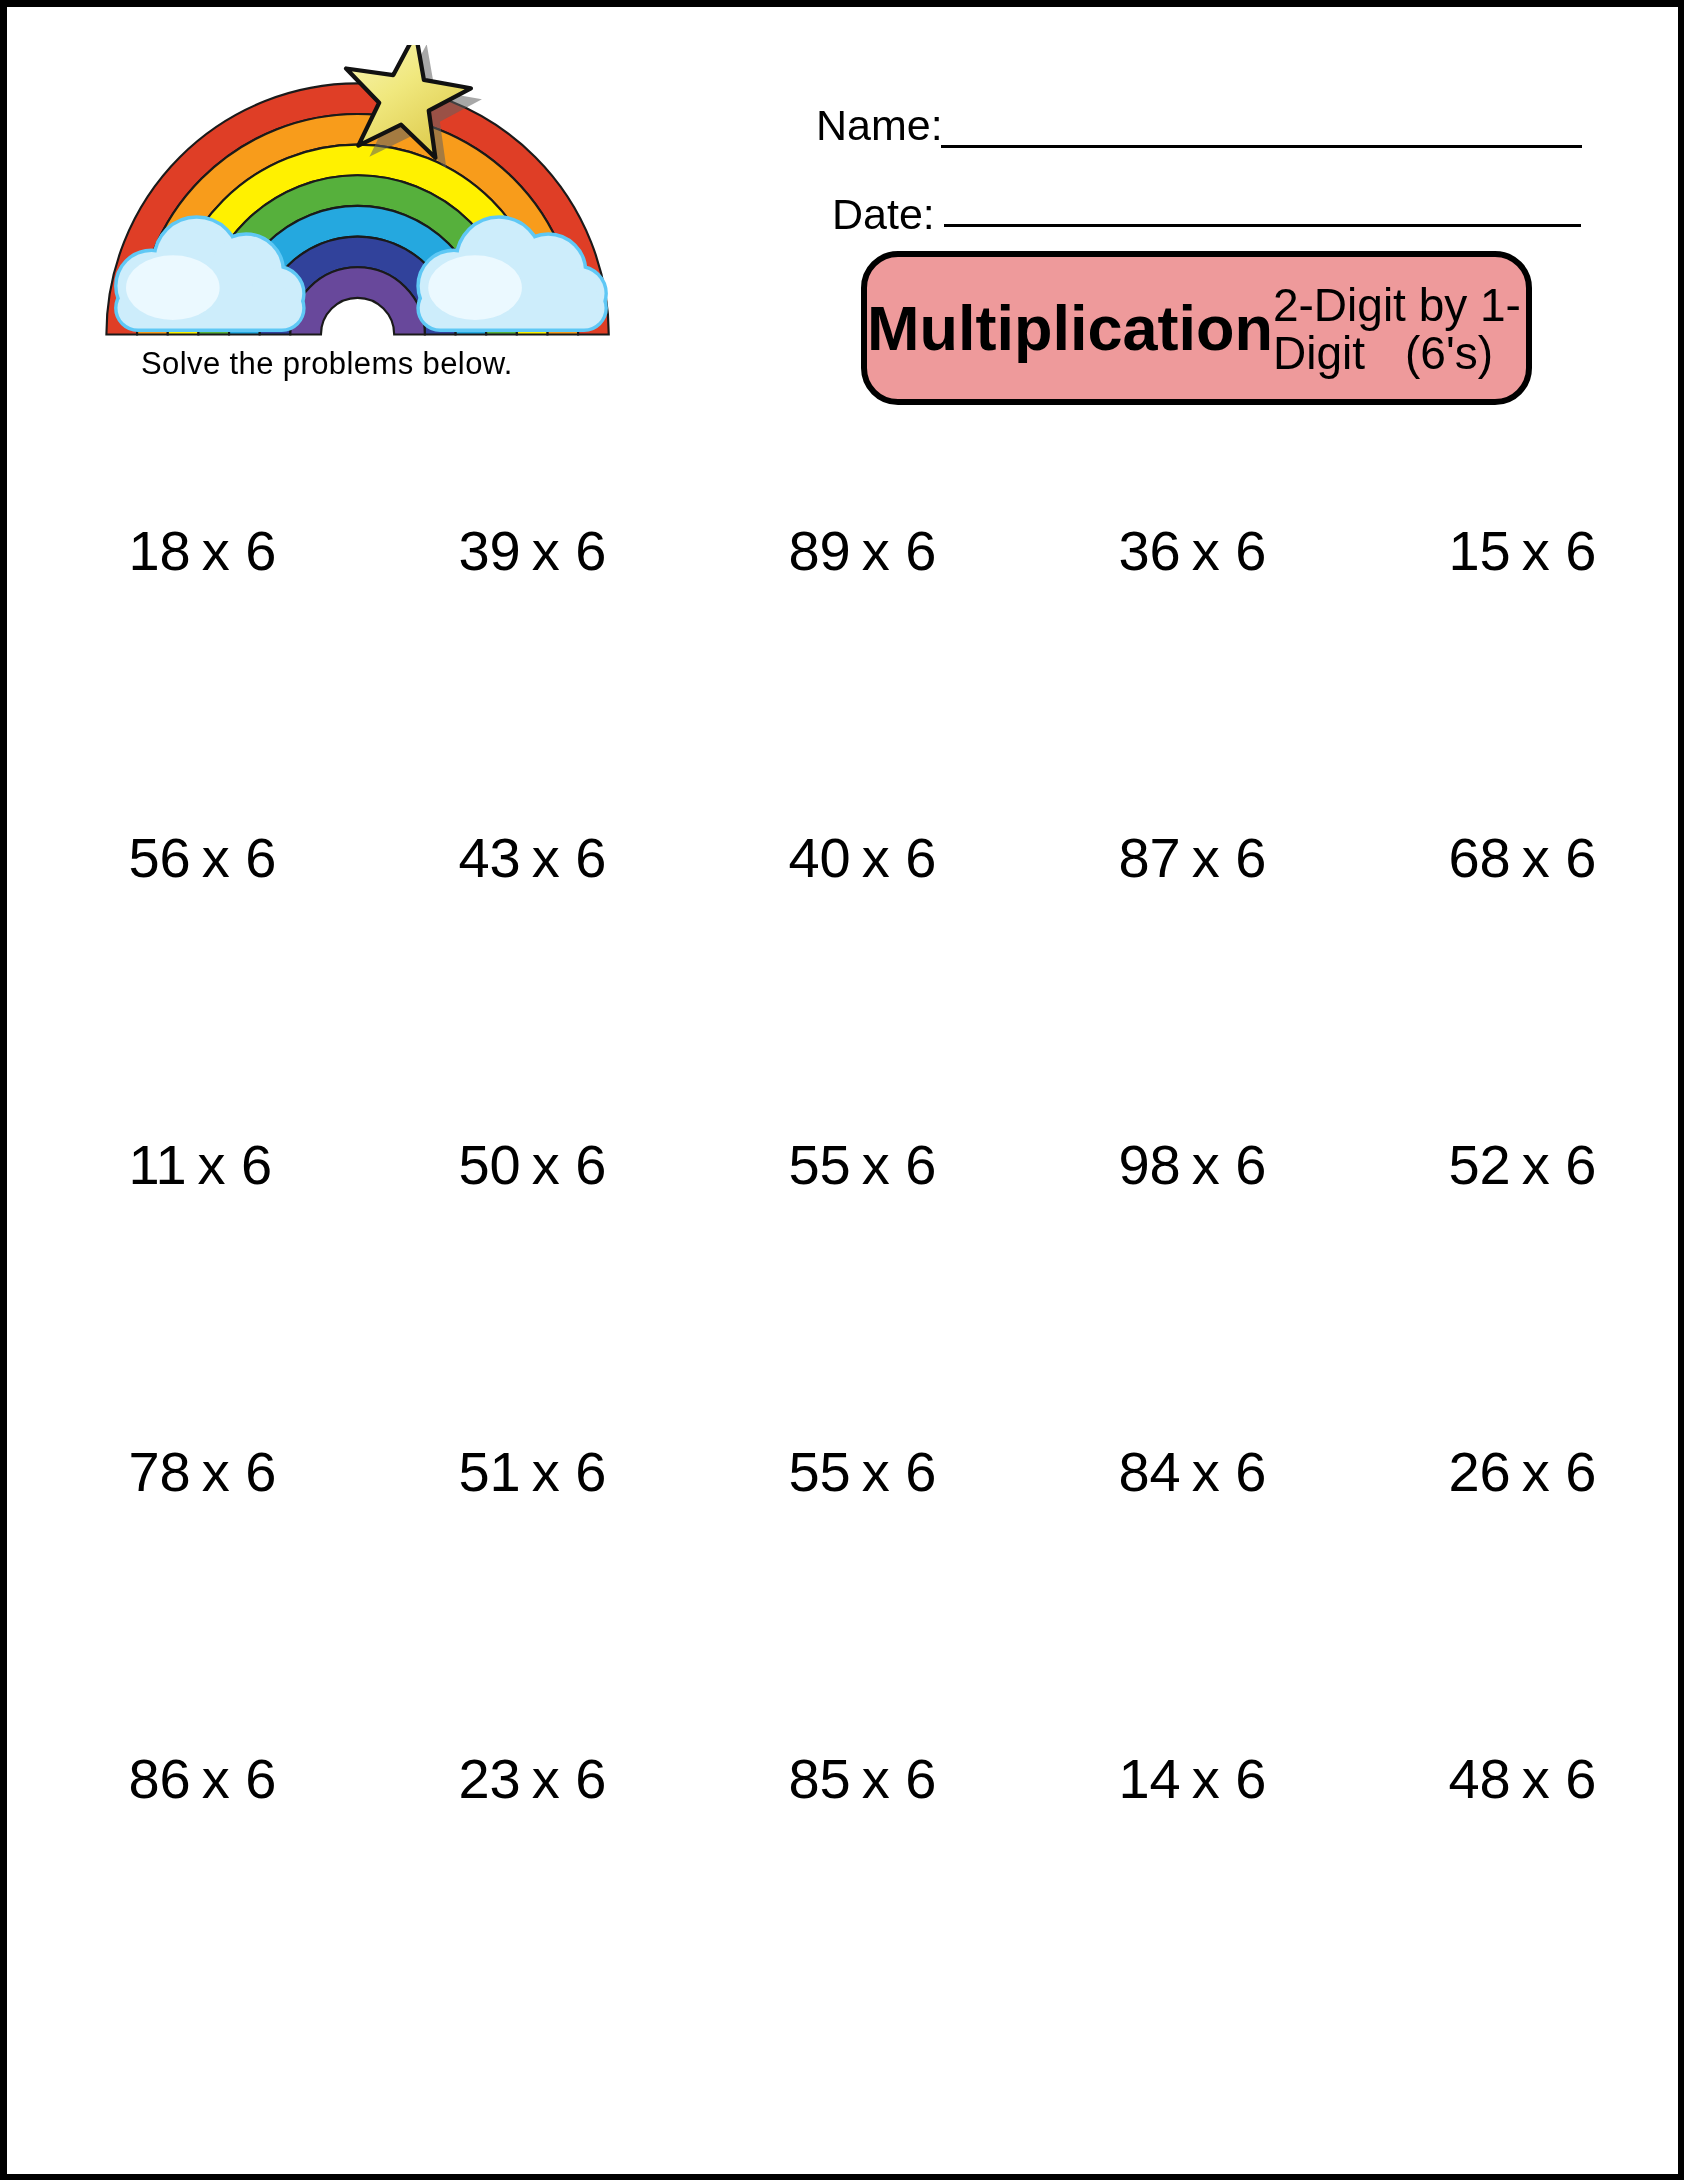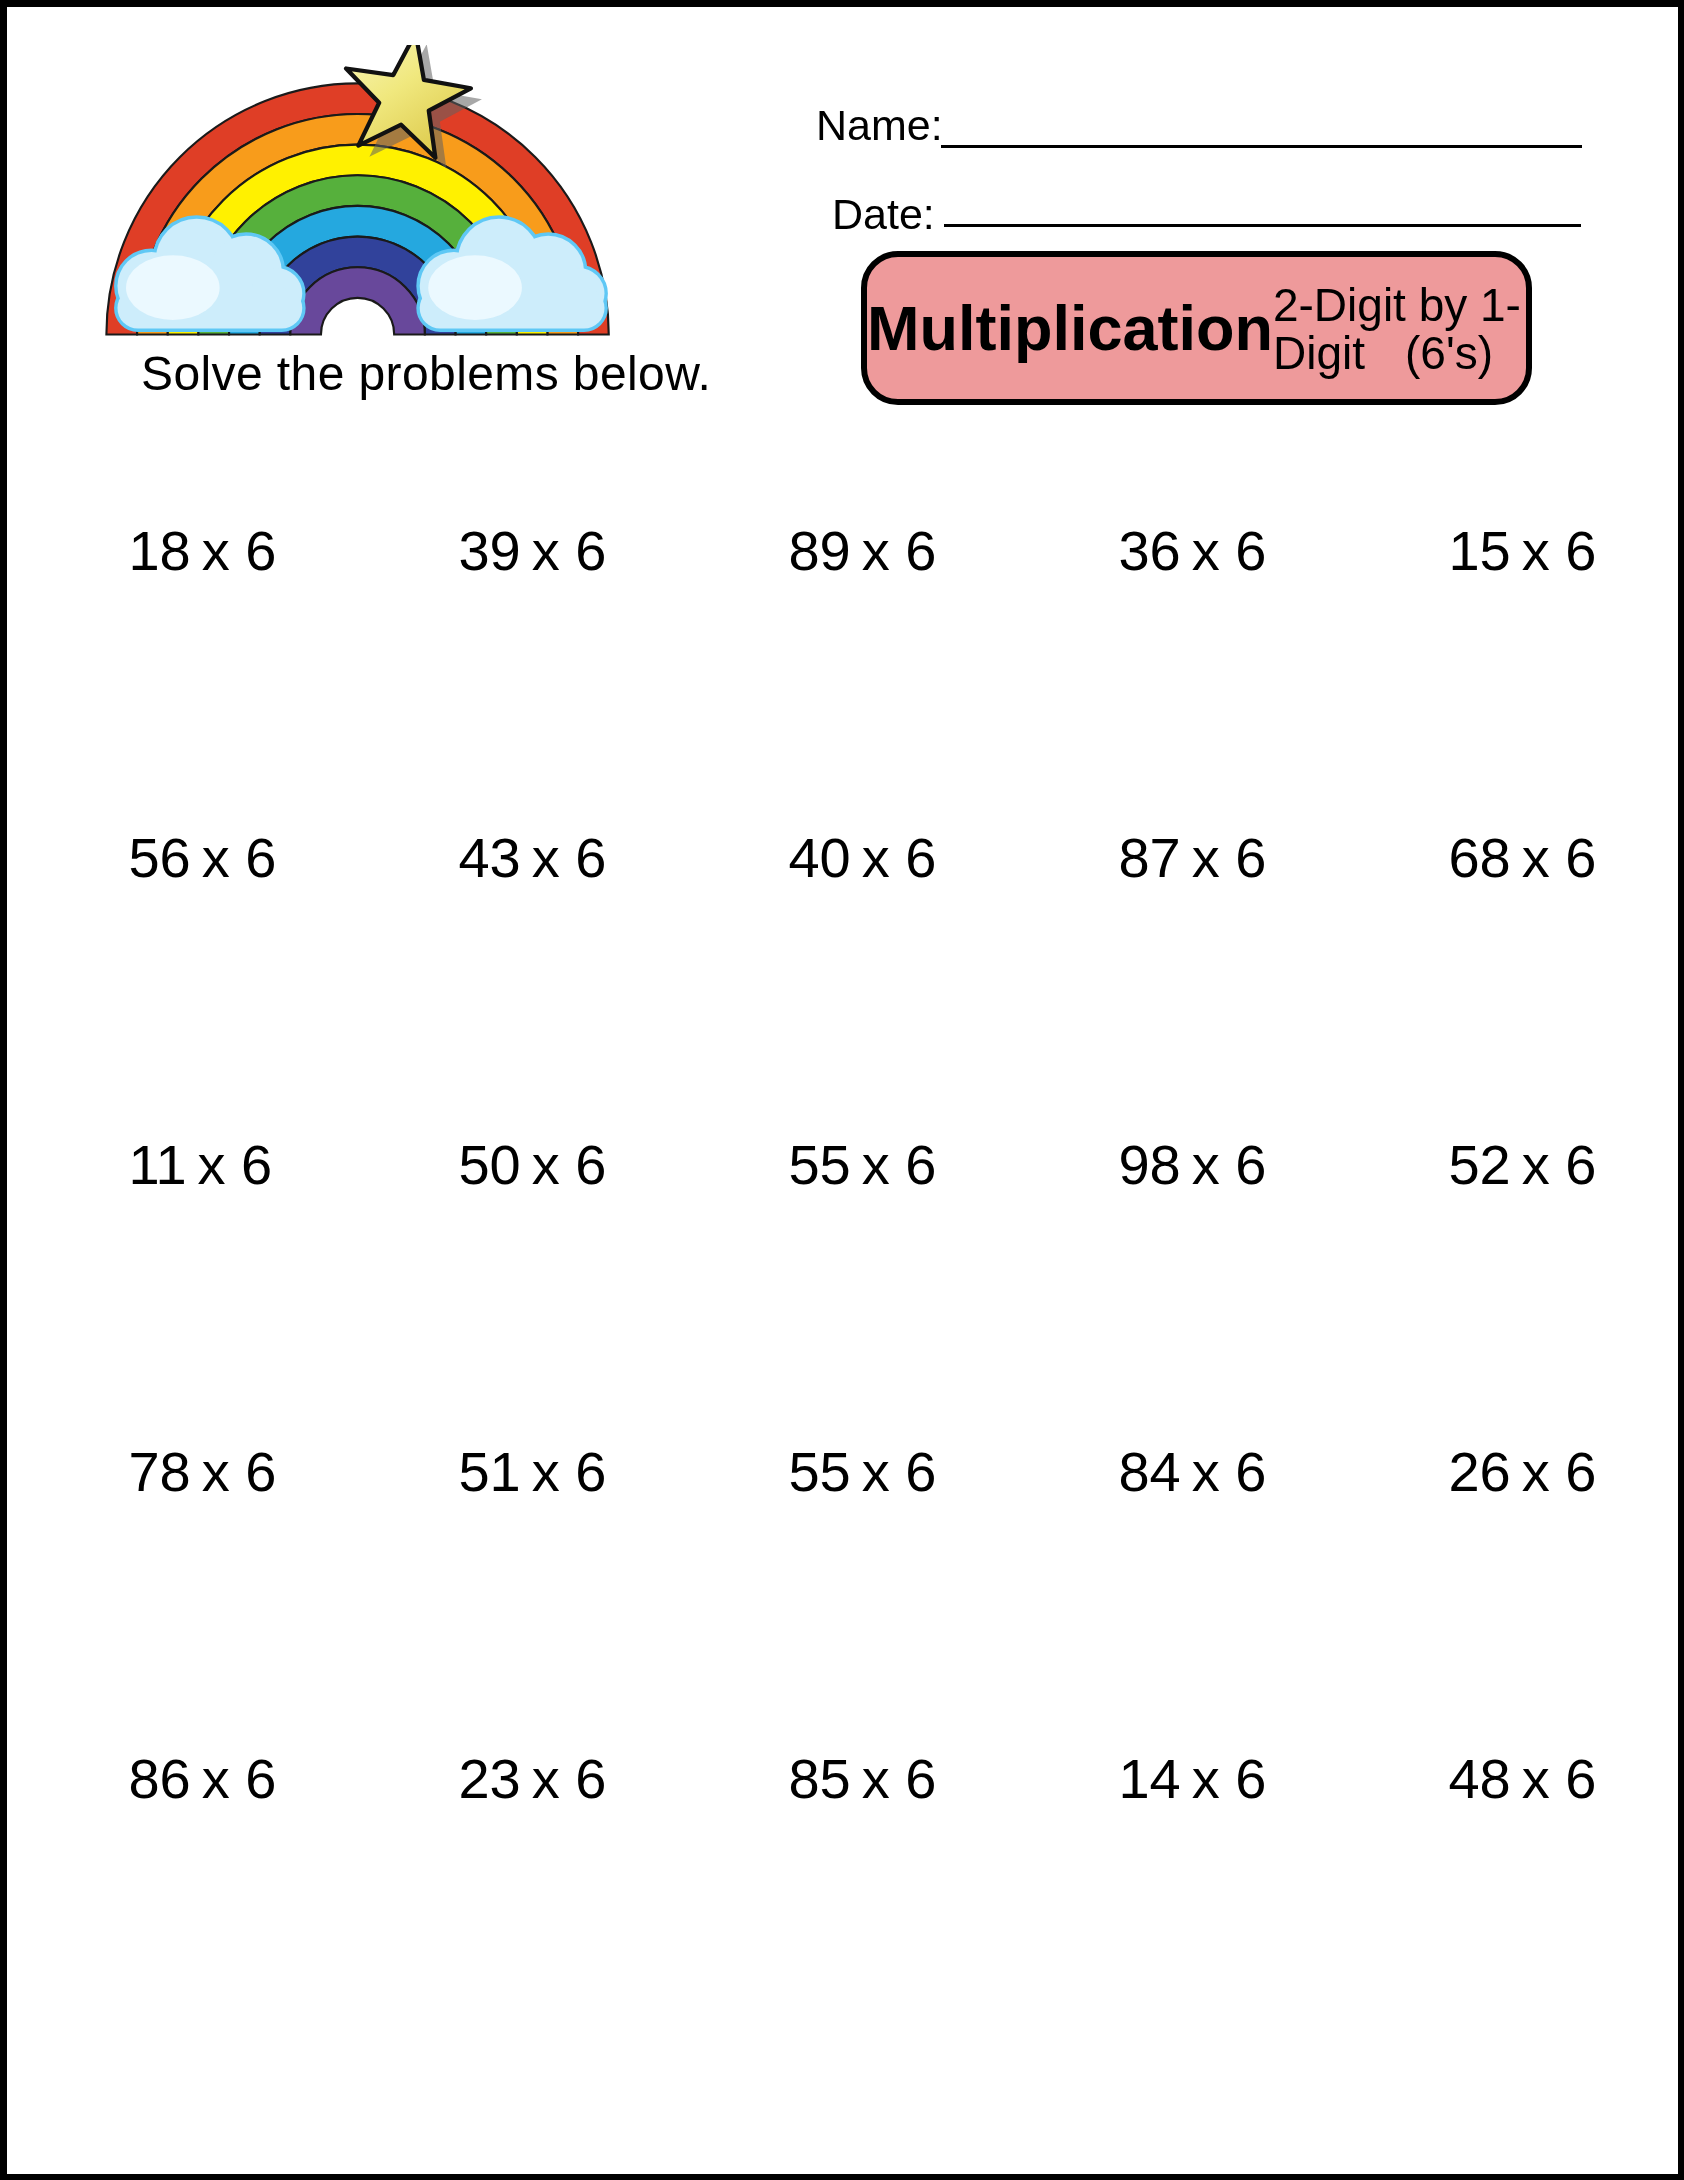--- a/index.html
+++ b/index.html
@@ -11,21 +11,21 @@
     box-sizing:border-box;
     font-family:"Liberation Sans", sans-serif;
     color:#000;
     overflow:hidden;
   }
 
   
   .rainbow-wrap { position:absolute; left:72px; top:38px; width:558px; height:298px; }
   .instruction {
     position:absolute; left:134px; top:339px;
-    font-size:48px; letter-spacing:0.4px;
+    font-size:31px; letter-spacing:0.4px;
   }
 
   .field-label { position:absolute; font-size:43px;text-align:center; }
   .name-label { left:809px; top:94px; }
   .date-label { left:825px; top:183px; }
   .write-line { position:absolute; height:3.4px; background:#000; }
   .name-line { left:934px; top:138px; width:641px; }
   .date-line { left:937px; top:217px; width:637px; }
 
   .title-box {

